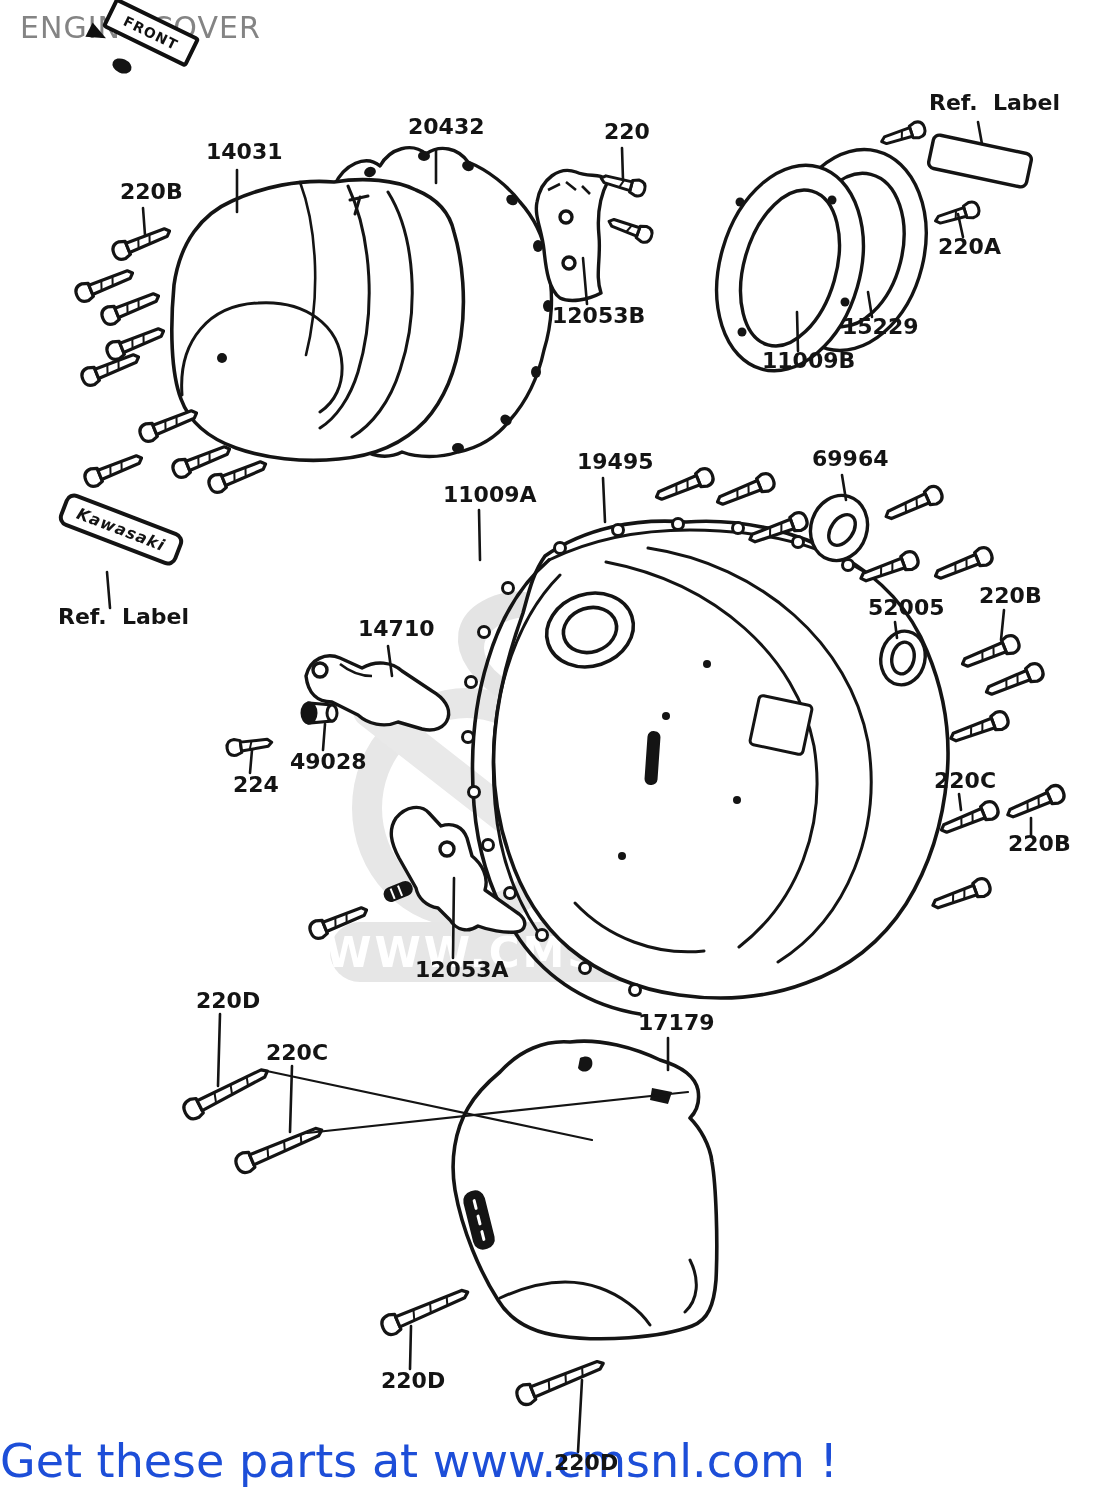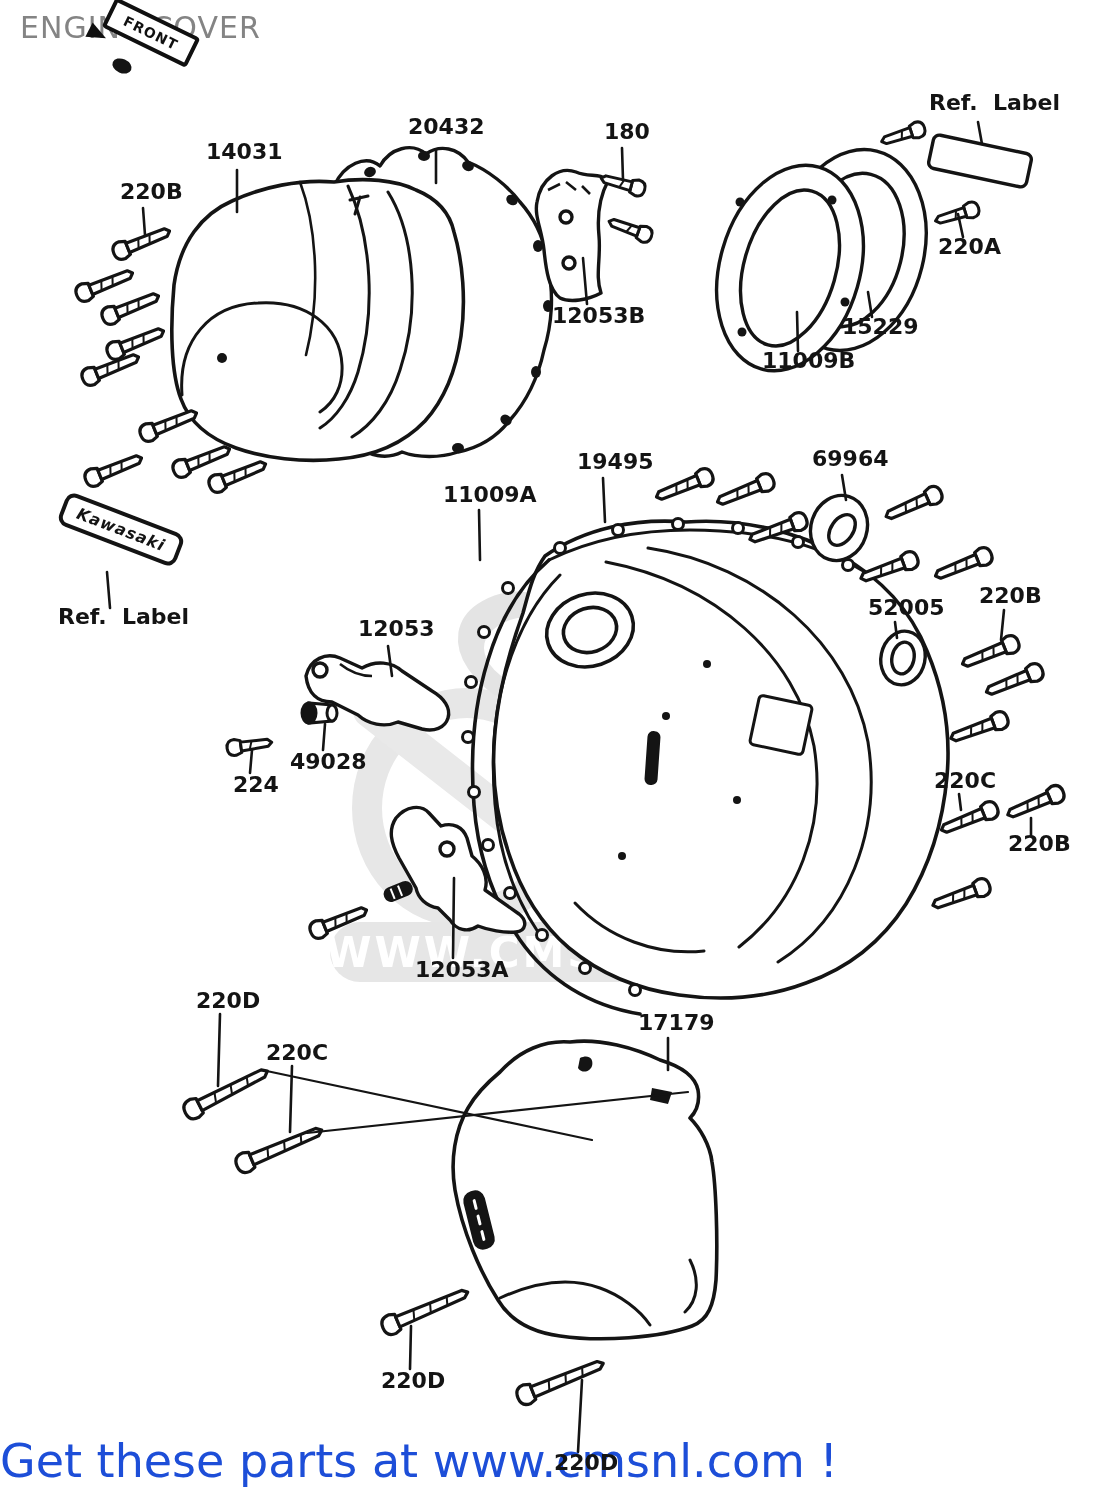--- a/index.html
+++ b/index.html
@@ -307,31 +307,31 @@
 
   <div class="page-title">ENGINE COVER</div>
 
   <div class="front-arrow"></div>
   <div class="front-stamp">FRONT</div>
 
   <div class="kawasaki-badge">Kawasaki</div>
 
   <div class="part-label" style="left:206px;top:141px">14031</div>
   <div class="part-label" style="left:408px;top:116px">20432</div>
-  <div class="part-label" style="left:604px;top:121px">180</div>
+  <div class="part-label" style="left:604px;top:121px">220</div>
   <div class="part-label" style="left:552px;top:305px">12053B</div>
   <div class="part-label" style="left:929px;top:92px">Ref.  Label</div>
   <div class="part-label" style="left:938px;top:236px">220A</div>
   <div class="part-label" style="left:842px;top:316px">15229</div>
   <div class="part-label" style="left:762px;top:350px">11009B</div>
   <div class="part-label" style="left:120px;top:181px">220B</div>
   <div class="part-label" style="left:577px;top:451px">19495</div>
   <div class="part-label" style="left:812px;top:448px">69964</div>
   <div class="part-label" style="left:443px;top:484px">11009A</div>
-  <div class="part-label" style="left:358px;top:618px">12053</div>
+  <div class="part-label" style="left:358px;top:618px">14710</div>
   <div class="part-label" style="left:290px;top:751px">49028</div>
   <div class="part-label" style="left:233px;top:774px">224</div>
   <div class="part-label" style="left:868px;top:597px">52005</div>
   <div class="part-label" style="left:979px;top:585px">220B</div>
   <div class="part-label" style="left:934px;top:770px">220C</div>
   <div class="part-label" style="left:1008px;top:833px">220B</div>
   <div class="part-label" style="left:415px;top:959px">12053A</div>
   <div class="part-label" style="left:196px;top:990px">220D</div>
   <div class="part-label" style="left:266px;top:1042px">220C</div>
   <div class="part-label" style="left:638px;top:1012px">17179</div>

